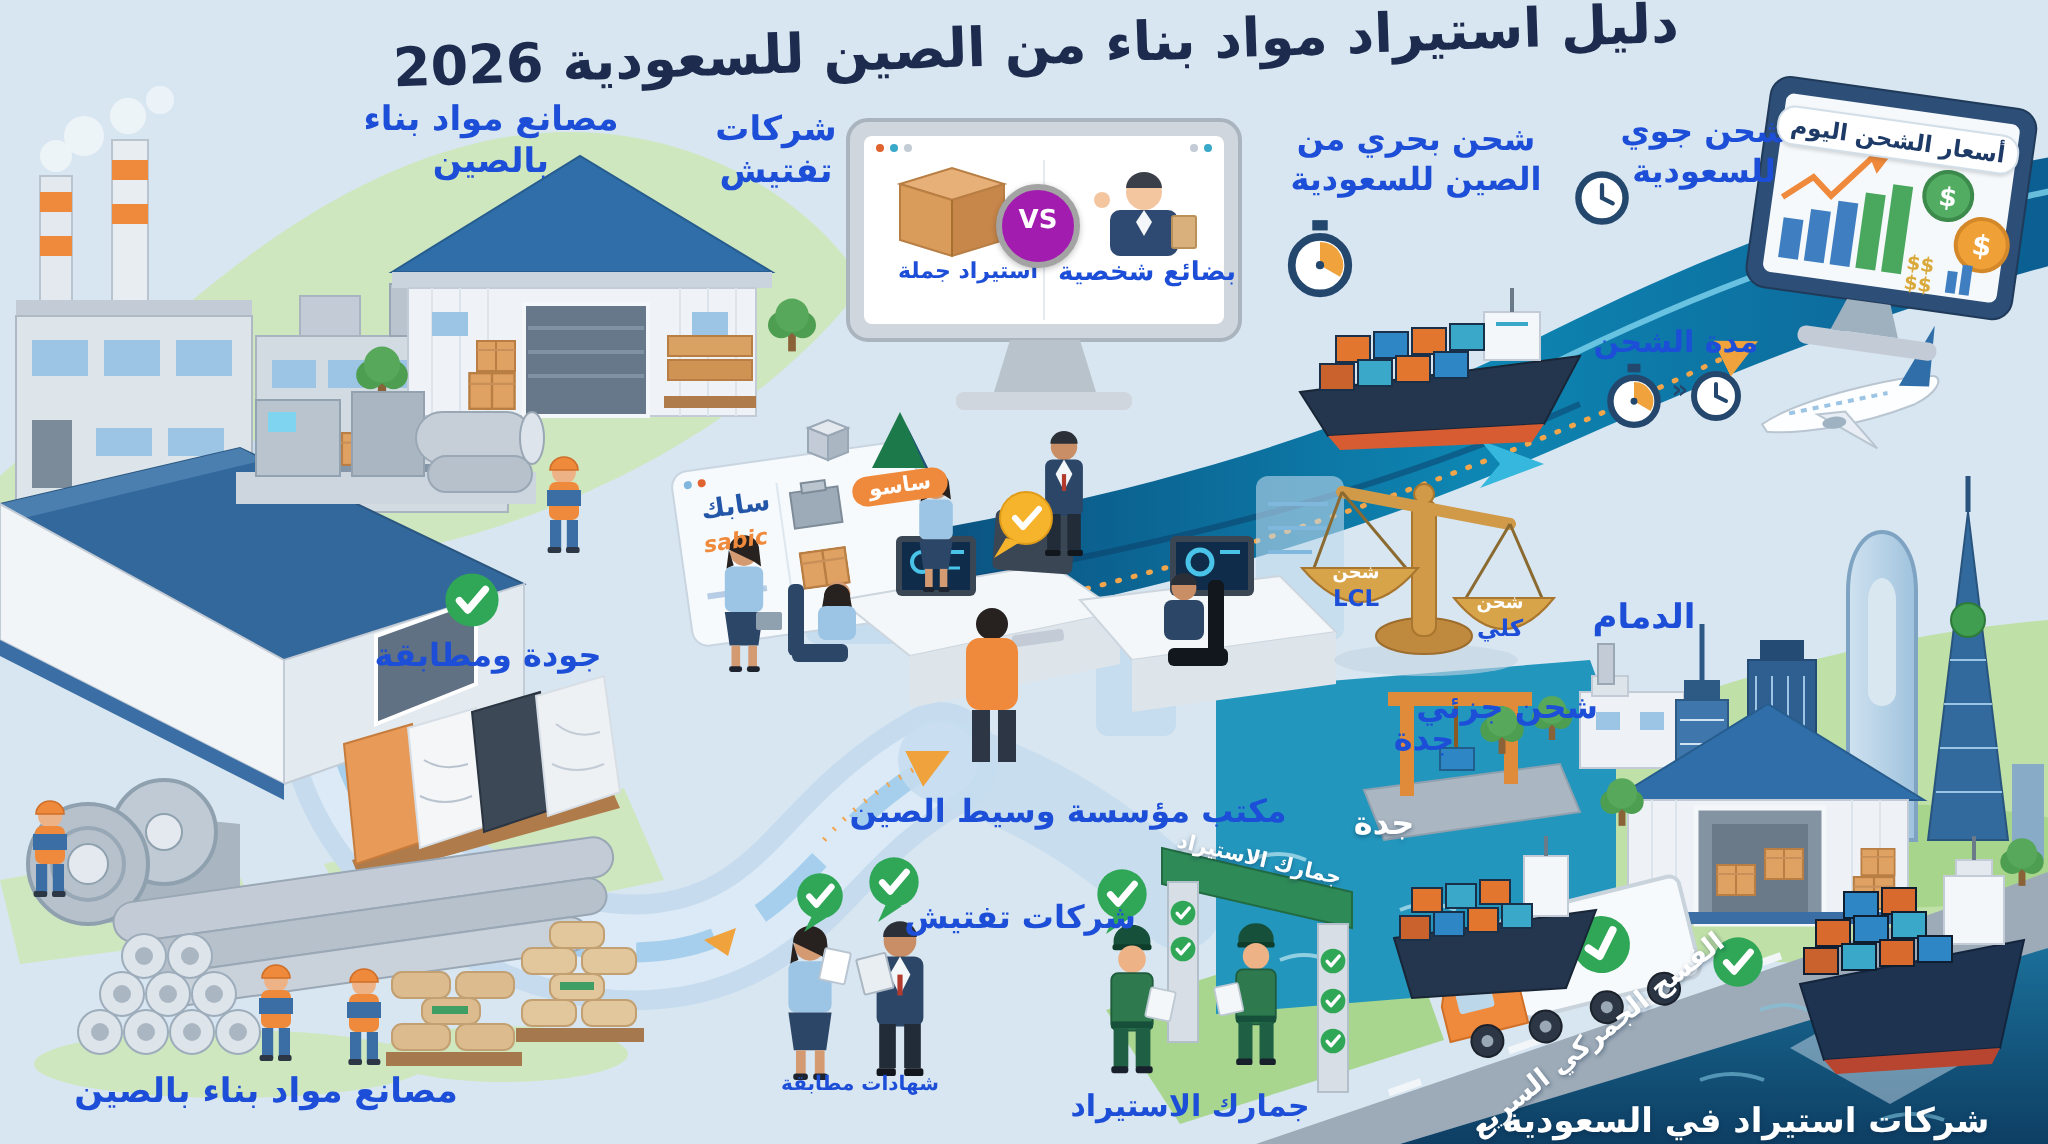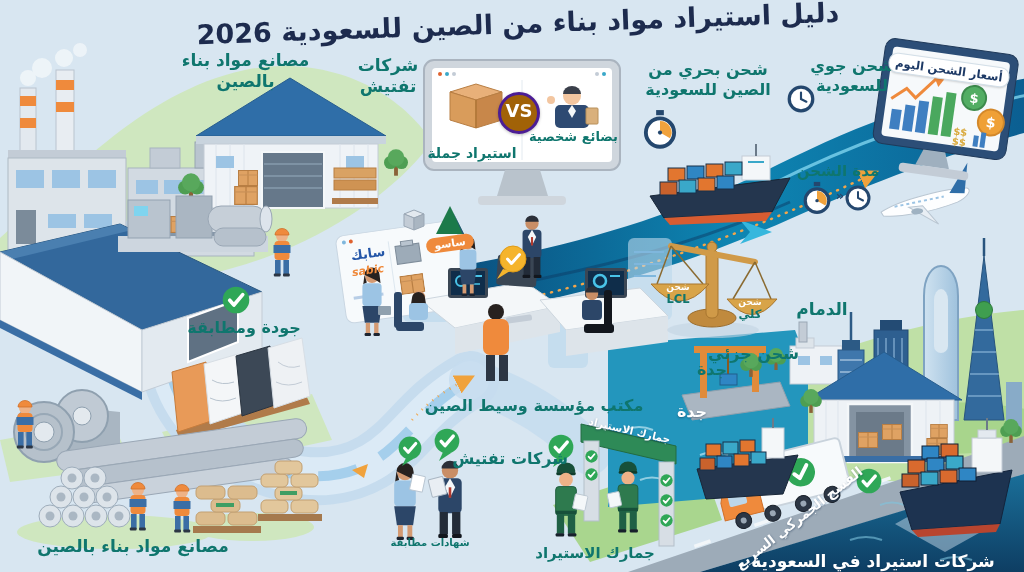--- a/index.html
+++ b/index.html
@@ -1,26 +1,26 @@
 <!DOCTYPE html>
 <html lang="ar"><head>
 <meta charset="utf-8">
 <style>
   html,body{margin:0;padding:0;background:#b9c9d6;}
   .stage{position:relative;width:1024px;height:572px;background:#d8e6f1;overflow:hidden;
          font-family:"DejaVu Sans",sans-serif;}
   .stage svg{position:absolute;left:0;top:0;}
-  .lbl{position:absolute;font-weight:bold;color:#0f766e;text-align:center;direction:rtl;
+  .lbl{position:absolute;font-weight:bold;color:#1d4ed8;text-align:center;direction:rtl;
        line-height:1.22;font-family:"DejaVu Sans",sans-serif;}
   .w{color:#ffffff;text-shadow:0 1px 2px rgba(10,40,70,.45);}
   .nw{white-space:nowrap;}
   .pill{background:#ffffff;border:1px solid #d3dfe8;border-radius:9px;padding:2px 4px;
         color:#1e3a66;box-shadow:0 1px 2px rgba(0,0,0,.15);}
-  .vs{position:absolute;width:36px;height:36px;border-radius:50%;background:#a16207;
-      border:3px solid #4c1d95;color:#fff;font-weight:bold;font-size:18px;line-height:31px;
+  .vs{position:absolute;width:36px;height:36px;border-radius:50%;background:#a21caf;
+      border:3px solid #a3a3a3;color:#fff;font-weight:bold;font-size:13px;line-height:31px;
       text-align:center;box-shadow:0 1px 3px rgba(0,0,0,.25);}
   .saso{background:#ef8a3c;color:#fff;border-radius:9px;padding:1px 2px;}
 </style>
 </head>
 <body>
 
 <div class="stage">
 <svg width="1024" height="572" viewBox="0 0 1024 572">
 <defs>
   <linearGradient id="gBand" x1="0" y1="0" x2="1" y2="0">
@@ -620,21 +620,21 @@
           <rect x="959" y="468" width="17" height="13" fill="#2f86c4"></rect>
   </g>
 </g>
 </svg>
 
 <div class="lbl nw" style="left:128px;top:8px;width:780px;font-size:27px;transform:rotate(-2deg);color:#1d2b4e;">دليل استيراد مواد بناء من الصين للسعودية 2026</div>
 
 <div class="lbl" style="left:168px;top:50px;width:155px;font-size:17px;">مصانع مواد بناء بالصين</div>
 <div class="lbl" style="left:348px;top:55px;width:80px;font-size:17px;">شركات تفتيش</div>
 
-<div class="lbl nw" style="left:424px;top:129px;width:96px;font-size:14px;margin-top:16px;">استيراد جملة</div>
+<div class="lbl nw" style="left:436px;top:129px;width:96px;font-size:11px;">استيراد جملة</div>
 <div class="vs" style="left:498px;top:92px;">VS</div>
 <div class="lbl nw" style="left:538px;top:129px;width:80px;font-size:13px;">بضائع شخصية</div>
 
 <div class="lbl" style="left:628px;top:60px;width:160px;font-size:16px;">شحن بحري من الصين للسعودية</div>
 <div class="lbl" style="left:802px;top:56px;width:100px;font-size:16px;">شحن جوي للسعودية</div>
 <div class="lbl nw pill" style="left:888px;top:60px;width:112px;font-size:11.5px;transform:rotate(8deg);">أسعار الشحن اليوم</div>
 <div class="lbl nw" style="left:792px;top:162px;width:92px;font-size:15px;">مدة الشحن</div>
 <div class="lbl nw" style="left:832px;top:188px;width:16px;font-size:13px;color:#24476e;">«</div>
 
 <div class="lbl nw" style="left:344px;top:246px;width:48px;font-size:13px;color:#2456a8;transform:rotate(-8deg);">سابك</div>

